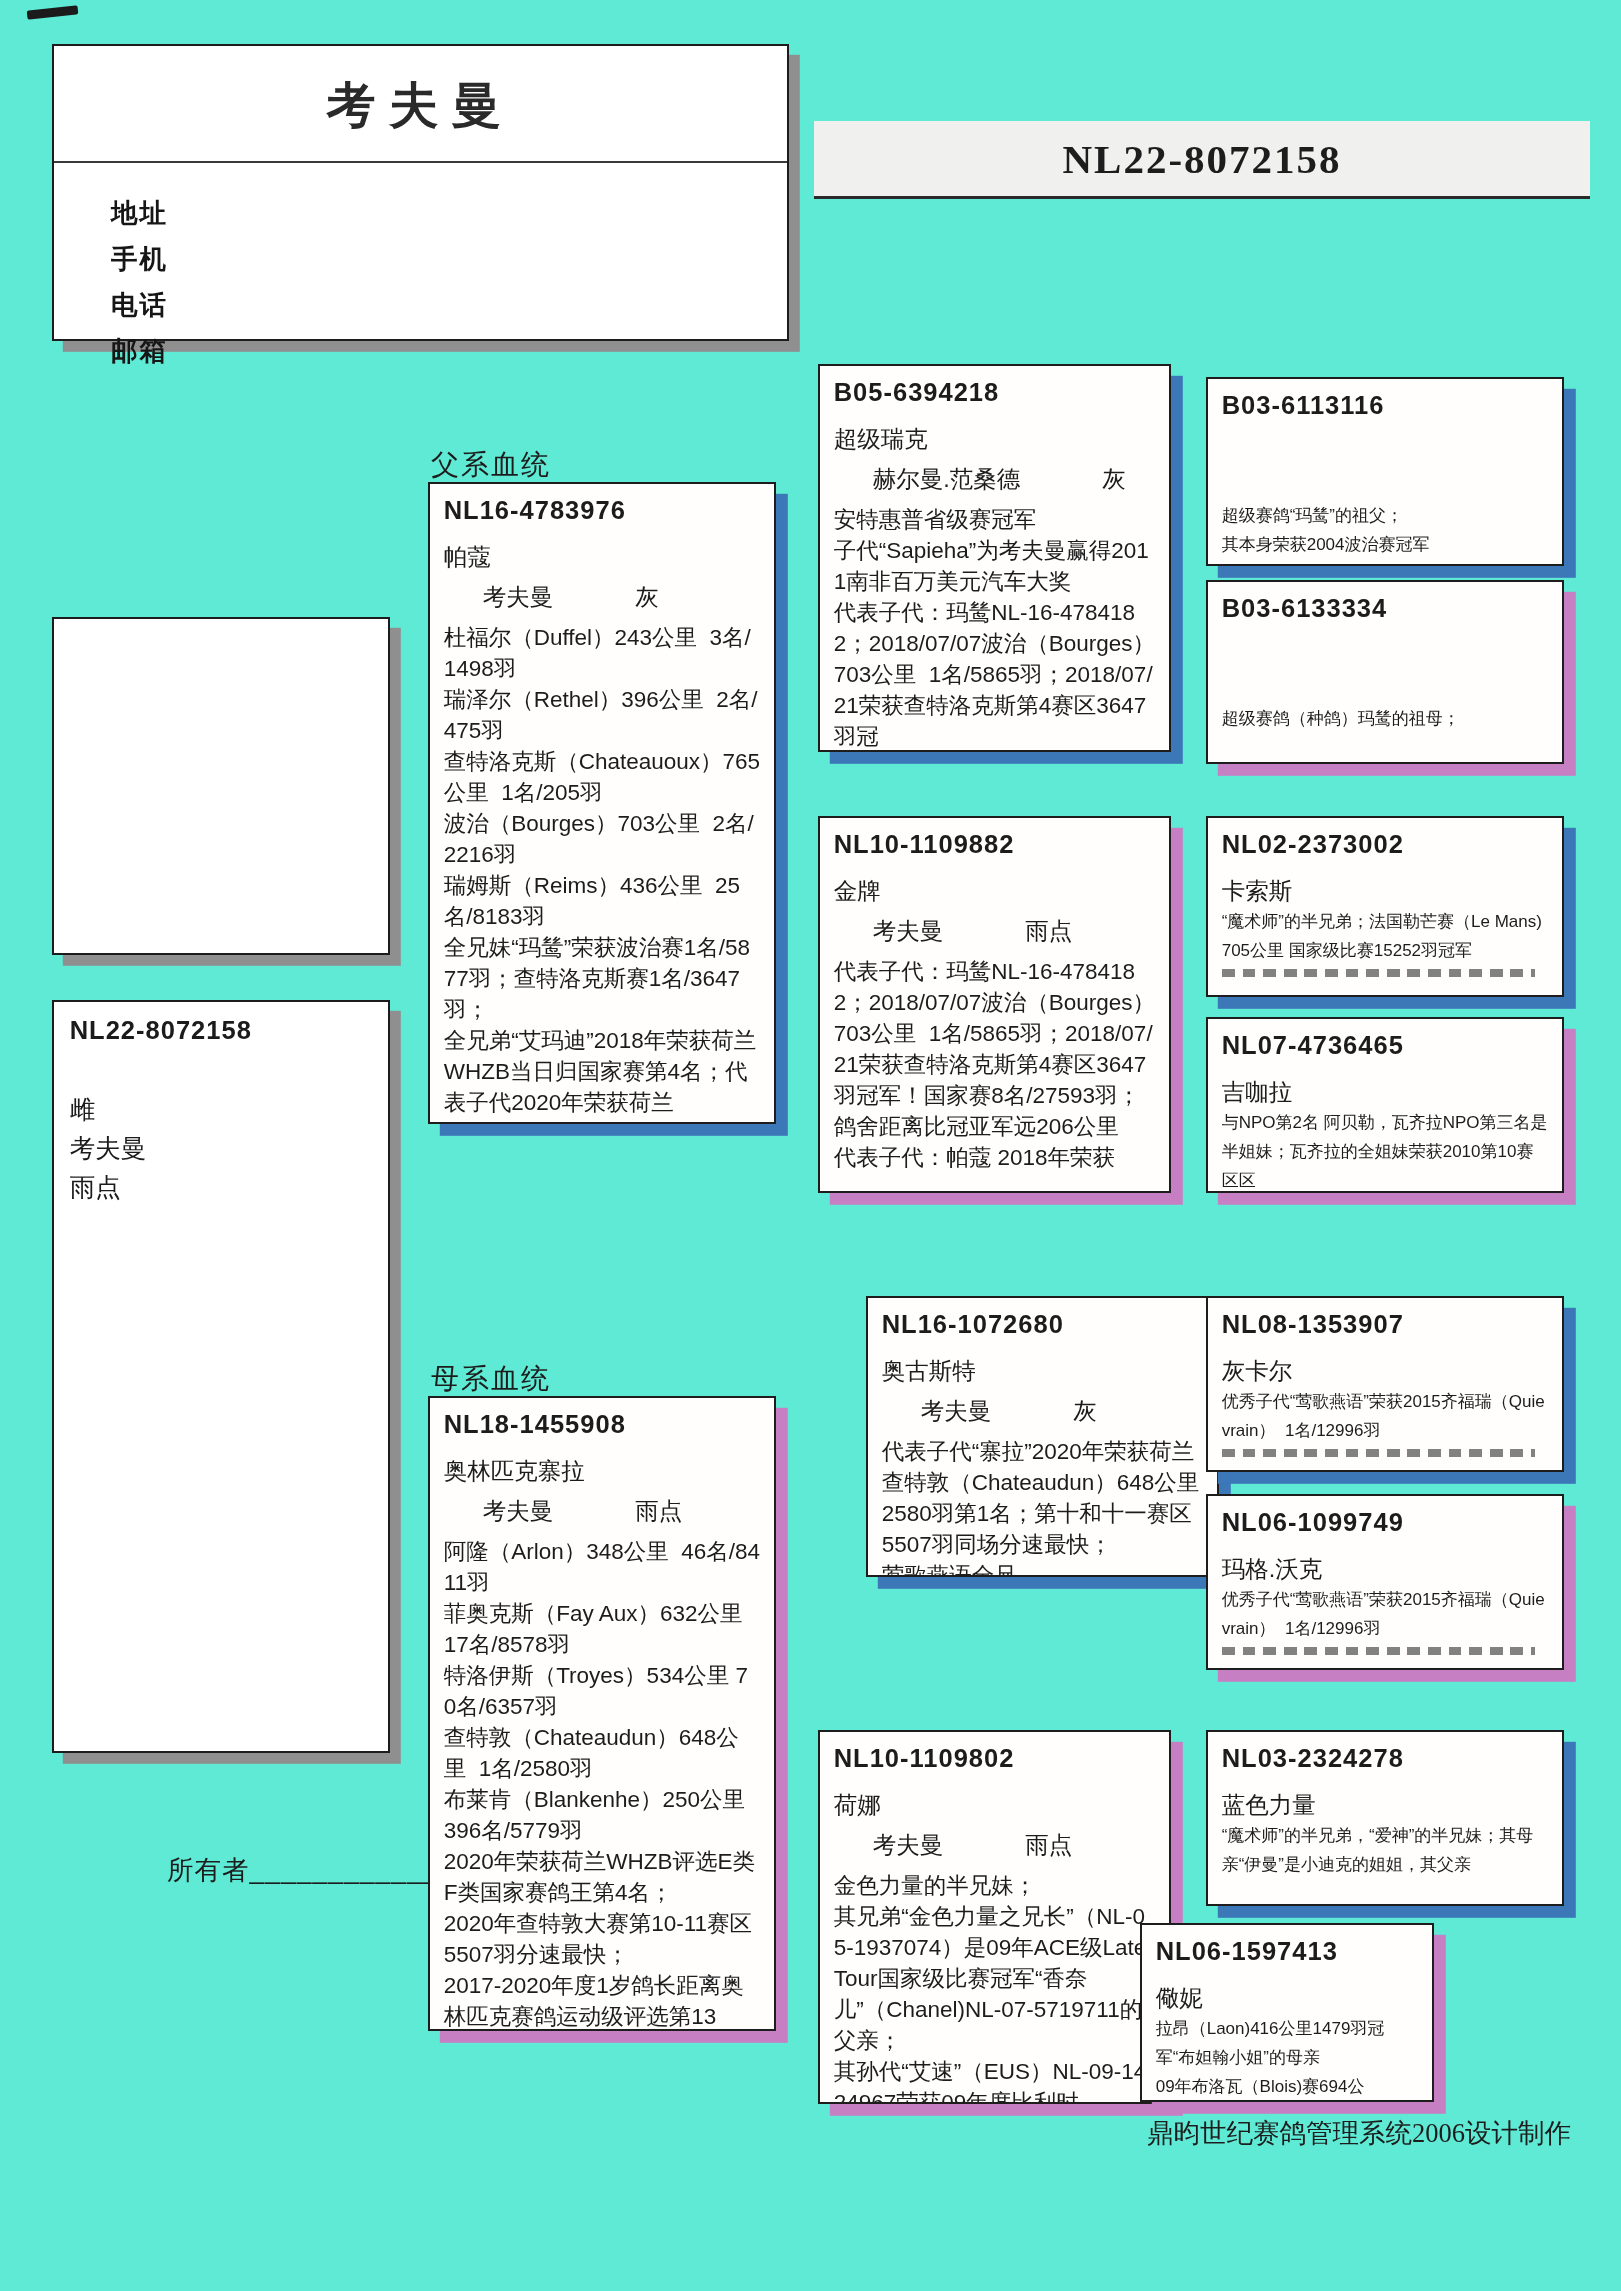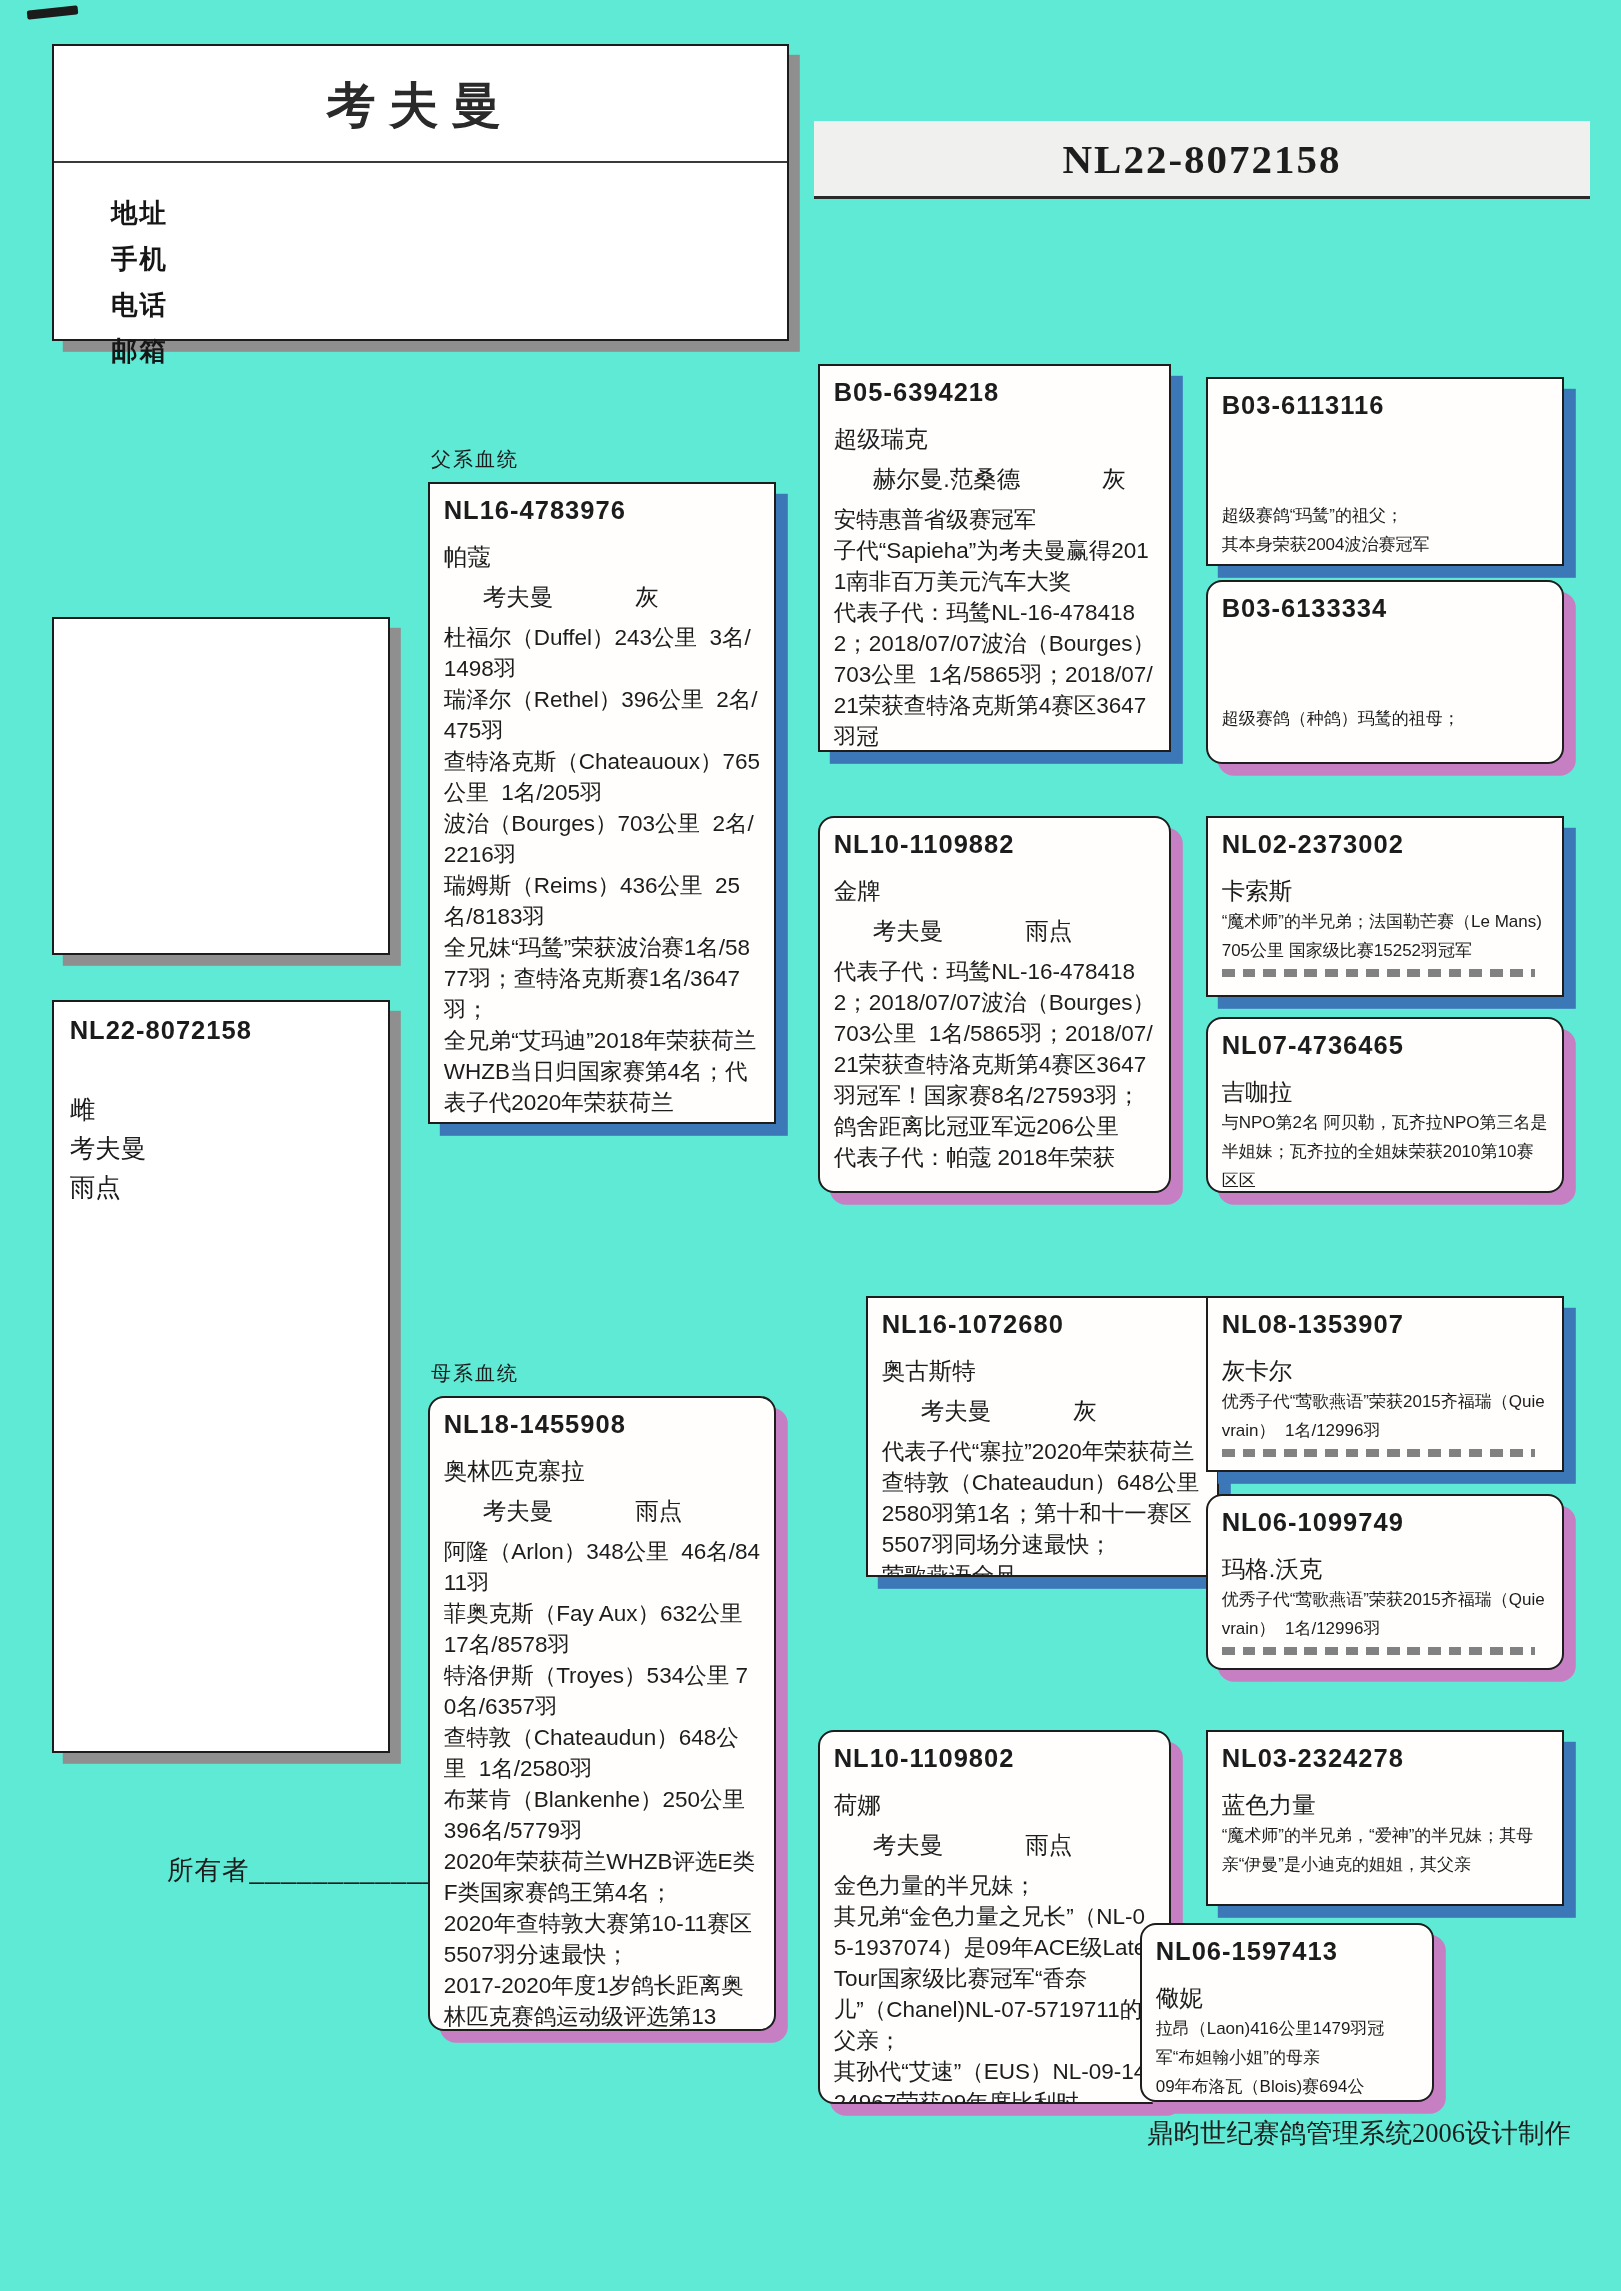--- a/index.html
+++ b/index.html
@@ -56,21 +56,21 @@
   .pbox{
     position:absolute;
     background:#fffefd;
     border:2.9px solid #1d1d1d;
     box-sizing:border-box;
     padding:11.8px 13.7px 7.8px 13.7px;
     overflow:hidden;
     color:#1c1c1c;
   }
   .shadow-blue{box-shadow:11.8px 11.8px 0 #3c77b7;}
-  .shadow-pink{box-shadow:11.8px 11.8px 0 #c77fc3;border-radius:16px;}
+  .shadow-pink{box-shadow:11.8px 11.8px 0 #c77fc3;}
   .ring{
     font-weight:700;font-size:25.5px;letter-spacing:1px;
     font-stretch:condensed;
   }
   .pname{font-size:23.5px;margin-top:16px;min-height:31px;}
   .gap-lg{min-height:65px;}
   .strain-row{
     display:flex;gap:82px;
     margin:7.8px 0 9.8px 39px;
     font-size:23.5px;
@@ -80,21 +80,21 @@
     white-space:pre-wrap;word-break:break-all;
   }
   .pbody-sm{font-size:17px;line-height:29px;}
   .clip-strip{
     height:8.8px;margin-top:3.9px;width:96%;
     background:repeating-linear-gradient(90deg,#4c4c4c 0 12.7px,transparent 12.7px 20.6px);
     opacity:.7;
   }
   
   .sec-label{
-    position:absolute;font-size:20px;color:#1c1c1c;letter-spacing:2px;
+    position:absolute;font-size:28px;color:#1c1c1c;letter-spacing:2px;
   }
   
   .empty-box{
     position:absolute;left:52px;top:617px;width:338px;height:338px;
     background:#fff;border:2.9px solid #1c1c1c;box-sizing:border-box;
     box-shadow:10.8px 10.8px 0 #8f8f8f;
   }
   .subject-box{
     position:absolute;left:52px;top:1000px;width:338px;height:753px;
     background:#fff;border:2.9px solid #1c1c1c;box-sizing:border-box;

